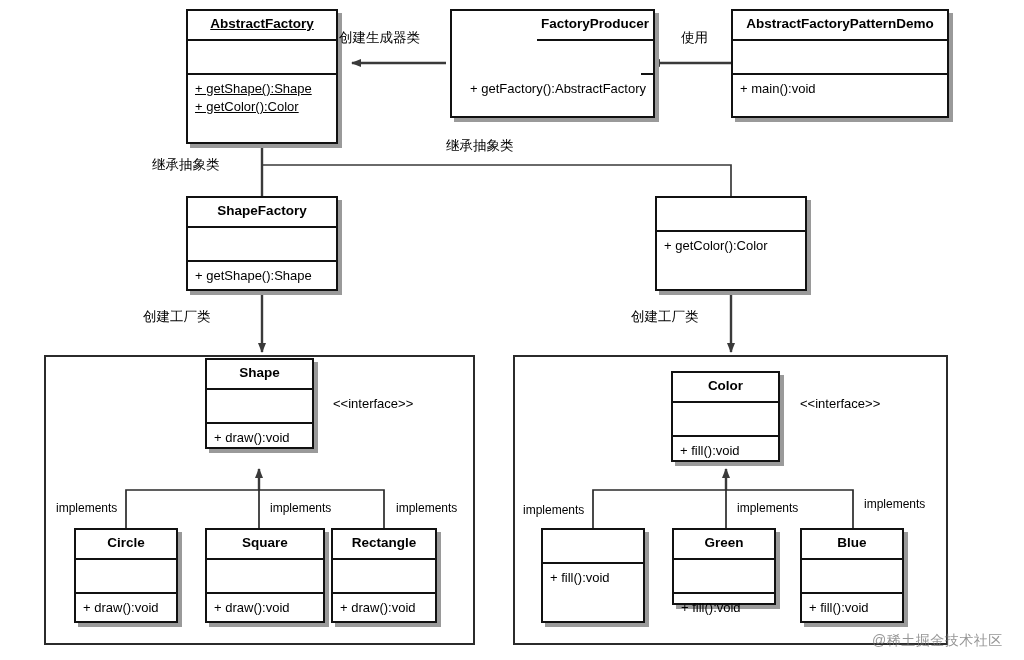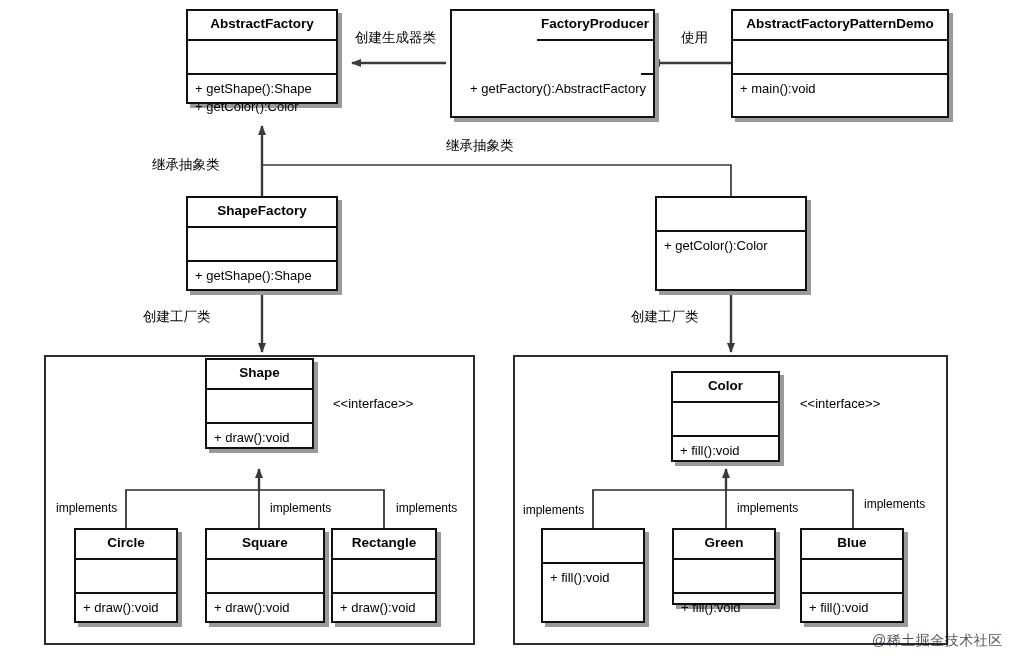--- a/index.html
+++ b/index.html
@@ -85,21 +85,21 @@
     font-size: 12px;
   }
   .stereotype {
     position: absolute;
     font-size: 13px;
     white-space: nowrap;
   }
   .watermark {
     position: absolute;
     font-size: 14px;
-    color: #0f172a;
+    color: #737373;
     opacity: 0.75;
     white-space: nowrap;
     letter-spacing: 0.5px;
   }
 </style>
 </head>
 <body>
 
 <div id="canvas">
 
@@ -139,21 +139,21 @@
     
     <line x1="726" y1="490" x2="726" y2="469" stroke="#3a3a3a" stroke-width="2.4" marker-end="url(#arrowOpenUp)"></line>
     <polyline points="593,530 593,490 853,490 853,530" fill="none" stroke="#2b2b2b" stroke-width="1.7"></polyline>
     <line x1="726" y1="490" x2="726" y2="530" stroke="#2b2b2b" stroke-width="1.7"></line>
   </svg>
 
   <div class="group-box" style="left:44px; top:355px; width:431px; height:290px;"></div>
 
   <div class="group-box" style="left:513px; top:355px; width:435px; height:290px;"></div>
 
-  <div class="uml-box" style="left:186px; top:9px; width:152px; height:95px;">
+  <div class="uml-box" style="left:186px; top:9px; width:152px; height:135px;text-decoration:underline;">
     <div class="uml-title">AbstractFactory</div>
     <div class="uml-attrs"></div>
     <div class="uml-ops">
       <div>+ getShape():Shape</div>
       <div>+ getColor():Color</div>
     </div>
   </div>
 
   <div class="uml-box" style="left:450px; top:9px; width:205px; height:109px;align-items:flex-end;">
     <div class="uml-title">FactoryProducer</div>
@@ -244,21 +244,21 @@
   </div>
 
   <div class="uml-box" style="left:800px; top:528px; width:104px; height:95px;">
     <div class="uml-title">Blue</div>
     <div class="uml-attrs"></div>
     <div class="uml-ops">
       <div>+ fill():void</div>
     </div>
   </div>
 
-  <div class="label cn" style="left:355px; top:31px;text-align:right;">创建生成器类</div>
+  <div class="label cn" style="left:339px; top:31px;text-align:right;">创建生成器类</div>
 
   <div class="label cn" style="left:681px; top:31px;">使用</div>
 
   <div class="label cn" style="left:152px; top:158px;">继承抽象类</div>
 
   <div class="label cn" style="left:446px; top:139px;">继承抽象类</div>
 
   <div class="label cn" style="left:143px; top:310px;">创建工厂类</div>
 
   <div class="label cn" style="left:631px; top:310px;">创建工厂类</div>

